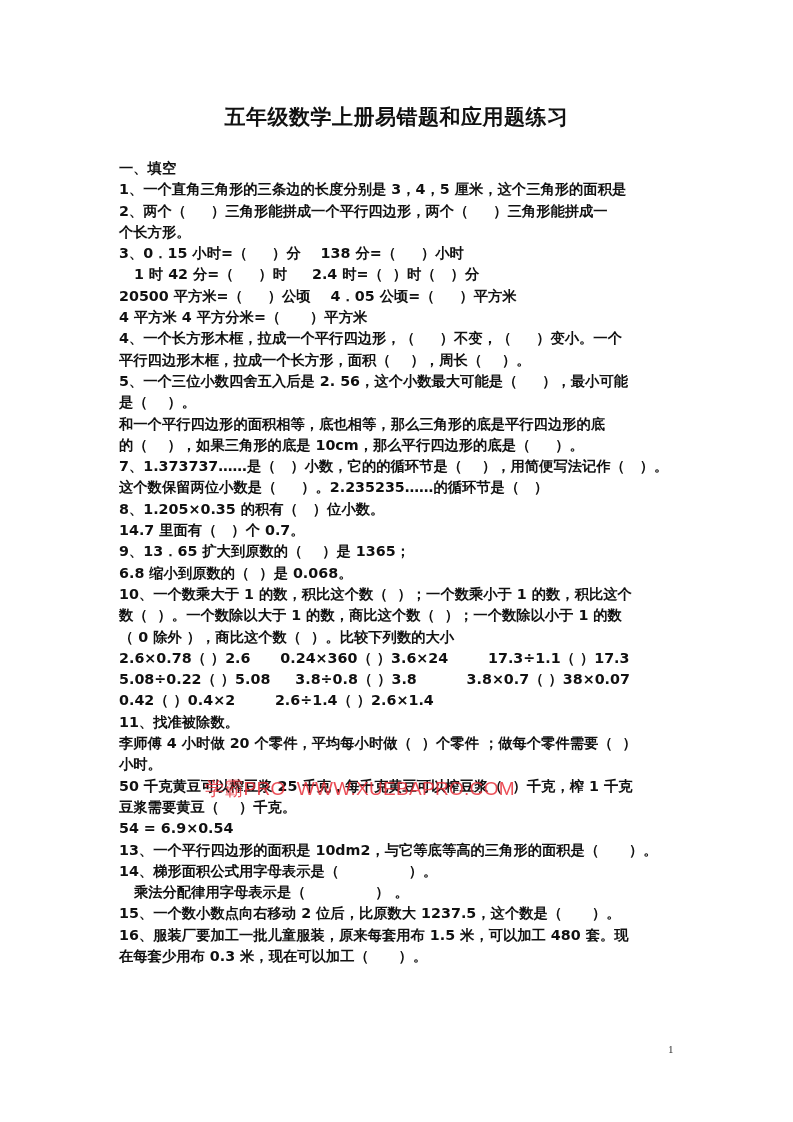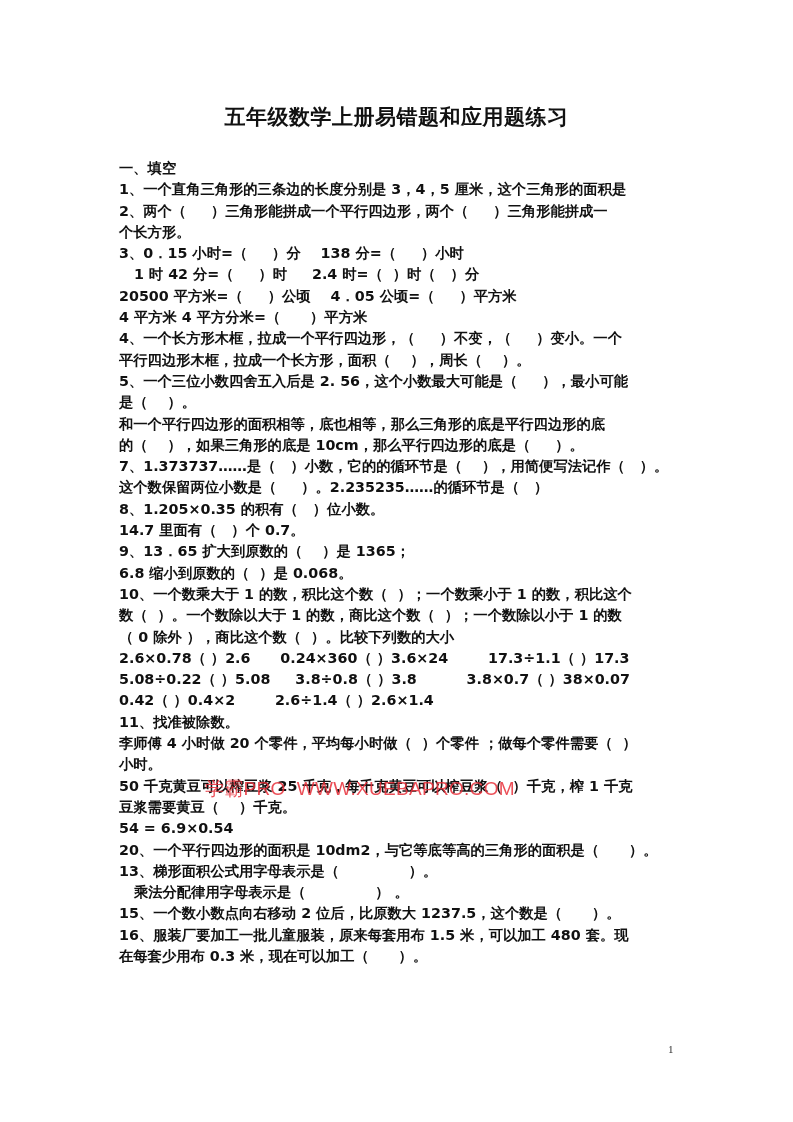--- a/index.html
+++ b/index.html
@@ -44,22 +44,22 @@
   <div class="line">（ 0 除外 ），商比这个数（  ）。比较下列数的大小</div>
   <div class="line">2.6×0.78（ ）2.6      0.24×360（ ）3.6×24        17.3÷1.1（ ）17.3</div>
   <div class="line">5.08÷0.22（ ）5.08     3.8÷0.8（ ）3.8          3.8×0.7（ ）38×0.07</div>
   <div class="line">0.42（ ）0.4×2        2.6÷1.4（ ）2.6×1.4</div>
   <div class="line">11、找准被除数。</div>
   <div class="line">李师傅 4 小时做 20 个零件，平均每小时做（  ）个零件 ；做每个零件需要（  ）</div>
   <div class="line">小时。</div>
   <div class="line">50 千克黄豆可以榨豆浆 25 千克，每千克黄豆可以榨豆浆（  ）千克，榨 1 千克</div>
   <div class="line">豆浆需要黄豆（    ）千克。</div>
   <div class="line">54 = 6.9×0.54</div>
-  <div class="line">20、一个平行四边形的面积是 10dm2，与它等底等高的三角形的面积是（      ）。</div>
-  <div class="line">13、梯形面积公式用字母表示是（              ）。</div>
+  <div class="line">13、一个平行四边形的面积是 10dm2，与它等底等高的三角形的面积是（      ）。</div>
+  <div class="line">14、梯形面积公式用字母表示是（              ）。</div>
   <div class="line">   乘法分配律用字母表示是（              ） 。</div>
   <div class="line">15、一个数小数点向右移动 2 位后，比原数大 1237.5，这个数是（      ）。</div>
   <div class="line">16、服装厂要加工一批儿童服装，原来每套用布 1.5 米，可以加工 480 套。现</div>
   <div class="line">在每套少用布 0.3 米，现在可以加工（      ）。</div>
 </div>
 
 <div class="watermark">学霸PRO  WWW.XUEBAPRO.COM</div>
 
 <div class="page-num">1</div>
 

